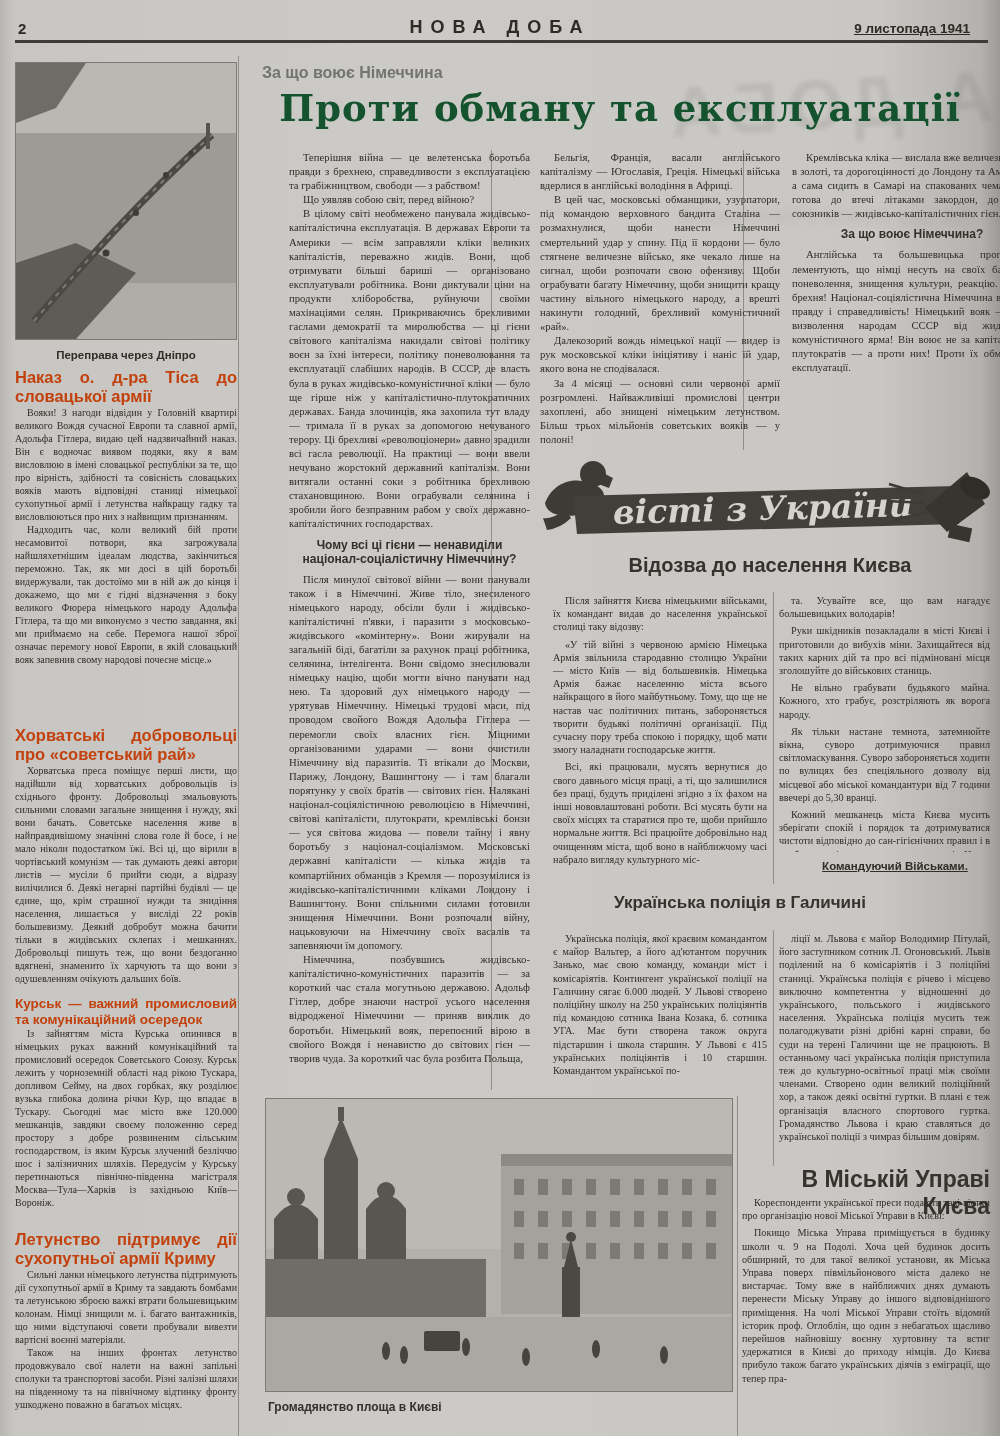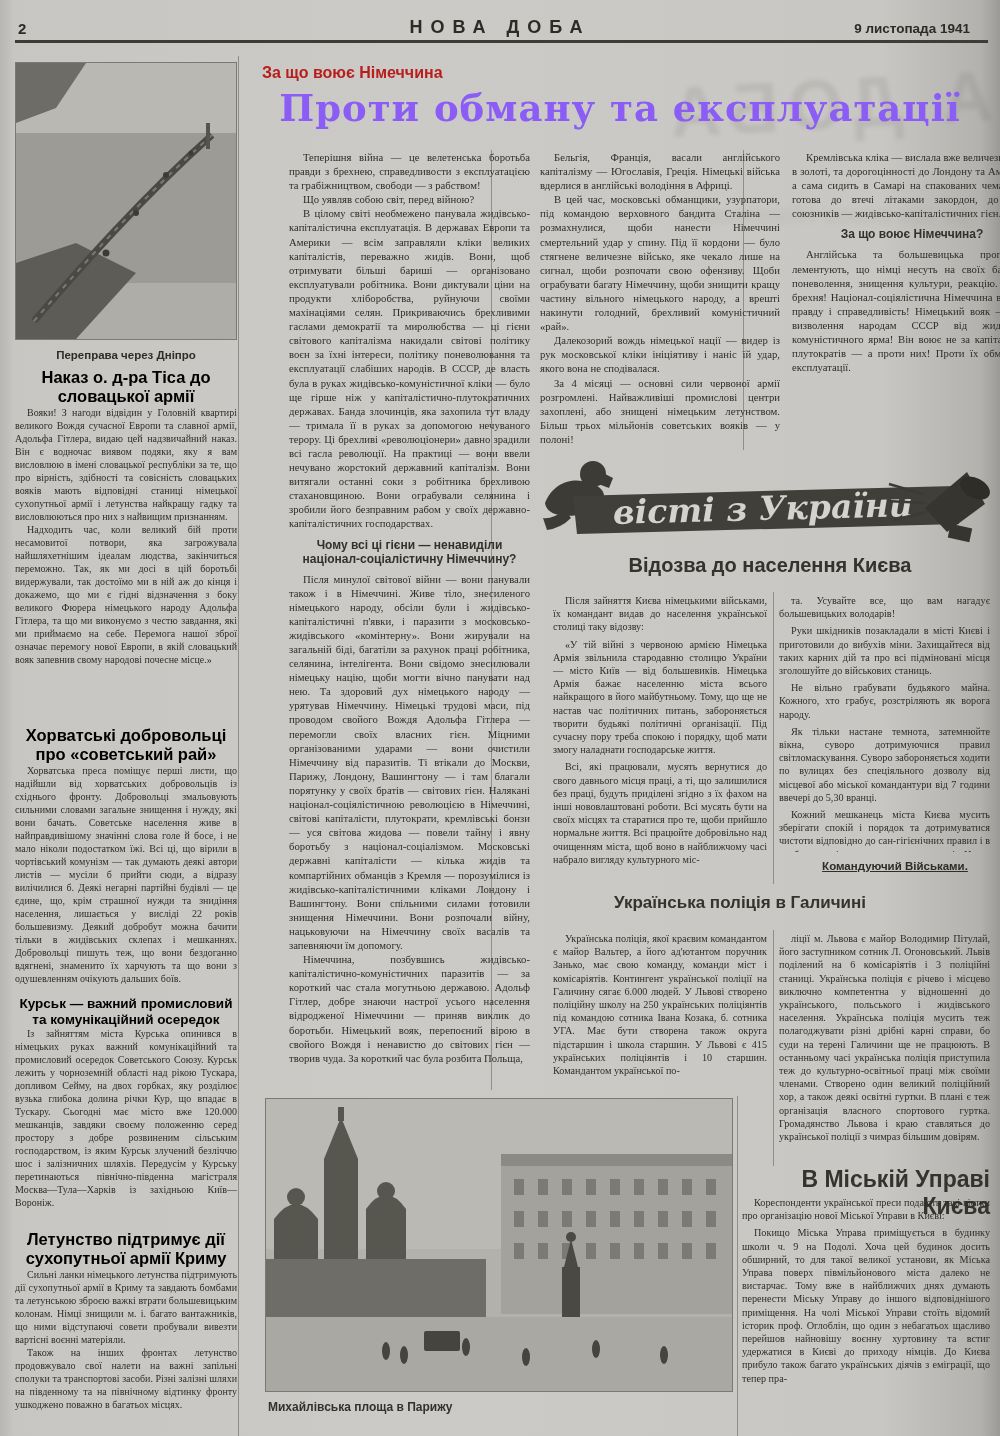--- a/index.html
+++ b/index.html
@@ -7,42 +7,42 @@
        font-family:"Liberation Serif","DejaVu Serif",serif;color:#2f2e28;
        background:linear-gradient(90deg,#b7b6b2 0,#c7c6c2 14px,#cbcac6 40%,#c8c7c3 88%,#b3b2ae 98%,#9b9a96 100%);}
   .page{position:absolute;inset:0;}
   
   .hrule{position:absolute;background:#3d3c36;height:2px;}
   .vrule{position:absolute;background:#8f8e88;width:1px;}
   
   .pagenum{position:absolute;left:18px;top:20px;font:bold 15px "Liberation Sans",sans-serif;color:#2c2b26;}
   .masthead{position:absolute;left:0;right:0;top:17px;text-align:center;
             font:bold 18px "Liberation Sans",sans-serif;letter-spacing:8px;color:#2c2b26;}
-  .pagedate{position:absolute;right:30px;top:21px;font:bold 13.5px "Liberation Sans",sans-serif;color:#2c2b26;}
+  .pagedate{position:absolute;right:30px;top:21px;font:bold 13.5px "Liberation Sans",sans-serif;color:#2c2b26;text-decoration:underline;}
   
   .ghost{position:absolute;transform:scaleX(-1) rotate(3deg);filter:blur(2px);opacity:.12;
          font:bold 70px "Liberation Sans",sans-serif;letter-spacing:10px;color:#55544e;white-space:nowrap;}
   .ghost2{position:absolute;transform:scaleX(-1);filter:blur(3px);opacity:.08;
           font:bold 26px "Liberation Sans",sans-serif;color:#55544e;white-space:nowrap;}
   
-  .kicker{position:absolute;left:262px;top:64px;font:bold 16px "Liberation Sans",sans-serif;color:#b91c1c;}
+  .kicker{position:absolute;left:262px;top:64px;font:bold 16px "Liberation Sans",sans-serif;color:#737373;}
   .headline{position:absolute;left:250px;top:86px;width:740px;text-align:center;
-            font-family:"DejaVu Serif",serif;font-weight:bold;font-size:37px;letter-spacing:1px;color:#8b5cf6;}
+            font-family:"DejaVu Serif",serif;font-weight:bold;font-size:37px;letter-spacing:1px;color:#14532d;}
   .bodycol{position:absolute;overflow:hidden;font-size:10.7px;line-height:14.1px;text-align:justify;margin-left:43px;}
   .bodycol p{margin:0;text-indent:14px;}
   .subhead{font:bold 12px "Liberation Sans",sans-serif;text-align:center;text-indent:0!important;
            margin:7px 0 6px 0!important;line-height:14px;color:#32312b;}
   
   .photo-box{position:absolute;left:15px;top:62px;width:222px;}
   .photo-frame{border:1px solid #7a7973;}
   .caption{font:bold 11.5px "Liberation Sans",sans-serif;text-align:center;margin-top:5px;color:#2e2d27;}
   .leftsec{position:absolute;left:15px;width:222px;overflow:hidden;font-size:10px;line-height:13px;text-align:justify;}
   .leftsec p{margin:0;text-indent:12px;}
-  .sectitle{font:bold 16.5px "Liberation Sans",sans-serif;text-align:center;line-height:1.15;
-            margin:0 0 6px 0;text-indent:0!important;color:#000000;}
+  .sectitle{font:bold 16.5px "Liberation Sans",sans-serif;line-height:1.15;
+            margin:0 0 6px 0;text-indent:0!important;color:#c2410c;}
   .sectitle.small{font-size:13.5px;}
   
   .lowercol{position:absolute;overflow:hidden;font-size:10.2px;line-height:13.2px;text-align:justify;}
   .lowercol p{margin:0 0 4px 0;text-indent:12px;}
   .bigtitle{position:absolute;text-align:center;font-family:"Liberation Sans",sans-serif;font-weight:bold;color:#34332d;}
   .signature{position:absolute;font:bold 11.5px "Liberation Sans",sans-serif;text-align:center;color:#2e2d27;text-decoration:underline;}
   .photo-caption-bl{position:absolute;left:268px;top:1400px;font:bold 12px "Liberation Sans",sans-serif;color:#32312c;}
 </style>
 </head>
 <body>
@@ -227,21 +227,21 @@
     <g fill="#45443e">
       <ellipse cx="120" cy="252" rx="4" ry="9"></ellipse>
         <ellipse cx="138" cy="256" rx="4" ry="9"></ellipse>
       <ellipse cx="200" cy="248" rx="4" ry="9"></ellipse>
         <ellipse cx="260" cy="258" rx="4" ry="9"></ellipse>
       <ellipse cx="330" cy="250" rx="4" ry="9"></ellipse>
         <ellipse cx="398" cy="256" rx="4" ry="9"></ellipse>
       <rect x="158" y="232" width="36" height="20" rx="2"></rect>
     </g>
   </svg>
-  <div class="photo-caption-bl">Михайлівська площа в Парижу</div>
+  <div class="photo-caption-bl">Громадянство площа в Києві</div>
 
   <div class="bigtitle" style="left:742px;top:1166px;width:248px;font-size:23px;text-align:right;">В Міській Управі Києва</div>
   <div class="lowercol" style="left:742px;top:1196px;width:248px;height:240px;">
     <p>Кореспонденти української преси подають такі вістки про організацію нової Міської Управи в Києві:</p>
     <p>Покищо Міська Управа приміщується в будинку школи ч. 9 на Подолі. Хоча цей будинок досить обширний, то для такої великої установи, як Міська Управа поверх півмільйонового міста далеко не вистарчає. Тому вже в найближчих днях думають перенести Міську Управу до іншого відповіднішого приміщення. На чолі Міської Управи стоїть відомий історик проф. Оглоблін, що один з небагатьох щасливо перейшов найновішу воєнну хуртовину та встиг удержатися в Києві до приходу німців. До Києва прибуло також багато українських діячів з еміграції, що тепер пра-</p>
   </div>
 
 </div>
 
 </body></html>

